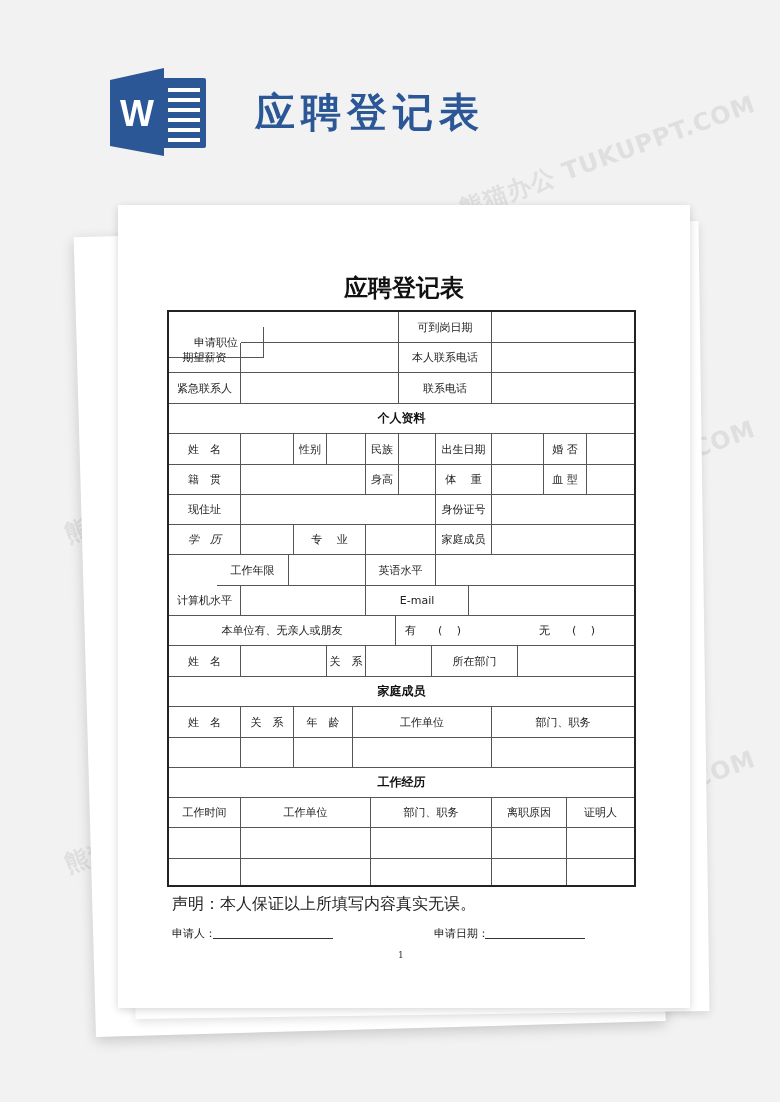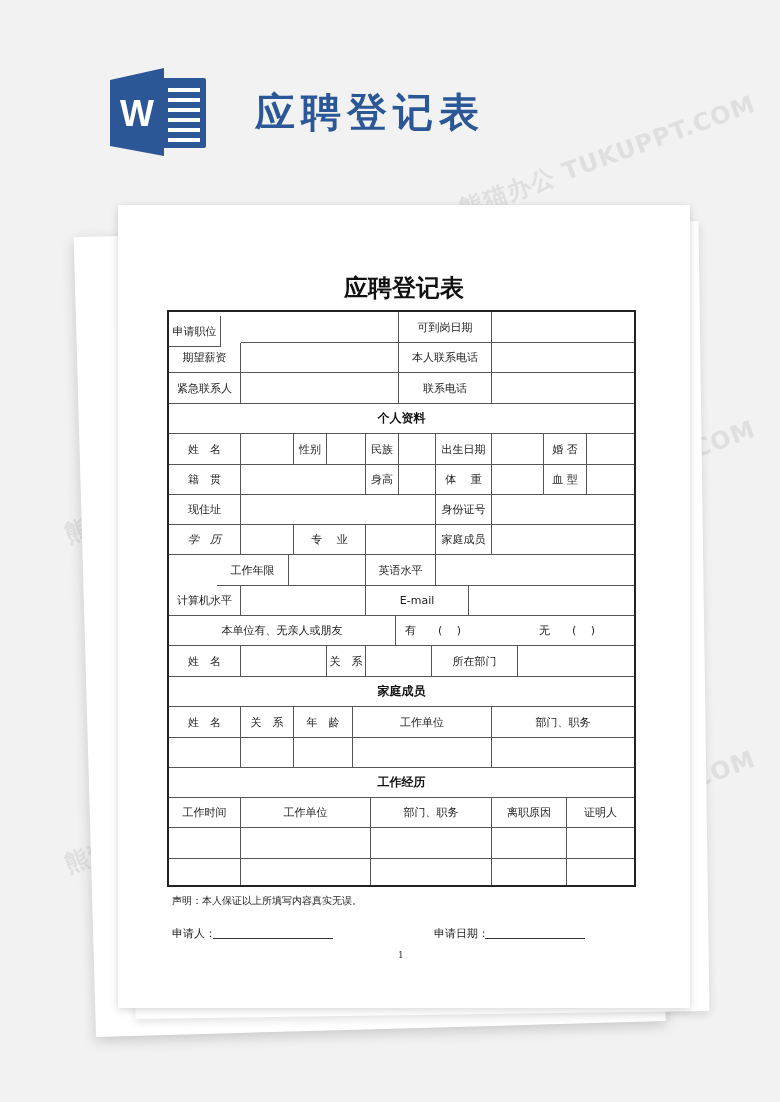--- a/index.html
+++ b/index.html
@@ -13,21 +13,21 @@
   
   .page-back1{left:96px;top:237px;width:570px;height:800px;background:#fff;transform:rotate(-1.6deg);transform-origin:left bottom;box-shadow:0 4px 14px rgba(0,0,0,0.18);}
   .page-back2{left:130px;top:225px;width:574px;height:790px;background:#fff;transform:rotate(-0.8deg);box-shadow:0 3px 10px rgba(0,0,0,0.12);}
   .page{left:118px;top:205px;width:572px;height:803px;background:#fff;box-shadow:0 2px 8px rgba(0,0,0,0.16);}
   .doc-title{left:118px;top:268px;width:572px;text-align:center;font-size:24px;font-weight:bold;color:#111;line-height:40px;}
   
   .tbl{position:absolute;left:167px;top:310px;width:469px;height:577px;border:2px solid #222;box-sizing:border-box;}
   .cell{position:absolute;box-sizing:border-box;border-right:1px solid #555;border-bottom:1px solid #555;display:flex;align-items:center;justify-content:center;font-size:11px;color:#222;white-space:pre;}
   .cell.noright{border-right:none;}
   .cell.section{font-weight:bold;font-size:12px;color:#111;}
-  .decl{left:172px;top:894px;font-size:10px;color:#222;}
+  .decl{left:172px;top:894px;font-size:16px;color:#222;}
   .sig-label{font-size:11px;color:#222;}
   .sig-line{border-bottom:1px solid #333;height:0;}
   .pagenum{left:398px;top:950px;font-size:9px;color:#333;font-family:"DejaVu Serif",serif;}
 </style>
 </head>
 <body>
 
 <div class="abs word-icon">
   <svg width="98" height="88" viewBox="0 0 98 88">
     <rect x="40" y="10" width="56" height="70" rx="2" fill="#2b5797"></rect>
@@ -52,21 +52,21 @@
 <div class="abs wm" style="left:455px;top:850px;">熊猫办公 TUKUPPT.COM</div>
 
 <div class="abs page-back1"></div>
 <div class="abs page-back2"></div>
 <div class="abs page"></div>
 
 <div class="abs doc-title">应聘登记表</div>
 
 <div class="tbl">
 
-  <div class="cell" style="left:0;top:4px;width:52px;height:31px;">申请职位</div>
+  <div class="cell" style="left:0;top:15px;width:95px;height:31px;">申请职位</div>
   <div class="cell" style="left:72px;top:0;width:158px;height:31px;"></div>
   <div class="cell" style="left:230px;top:0;width:93px;height:31px;">可到岗日期</div>
   <div class="cell noright" style="left:323px;top:0;width:142px;height:31px;"></div>
 
   <div class="cell" style="left:0;top:31px;width:72px;height:30px;">期望薪资</div>
   <div class="cell" style="left:72px;top:31px;width:158px;height:30px;"></div>
   <div class="cell" style="left:230px;top:31px;width:93px;height:30px;">本人联系电话</div>
   <div class="cell noright" style="left:323px;top:31px;width:142px;height:30px;"></div>
 
   <div class="cell" style="left:0;top:61px;width:72px;height:31px;">紧急联系人</div>

